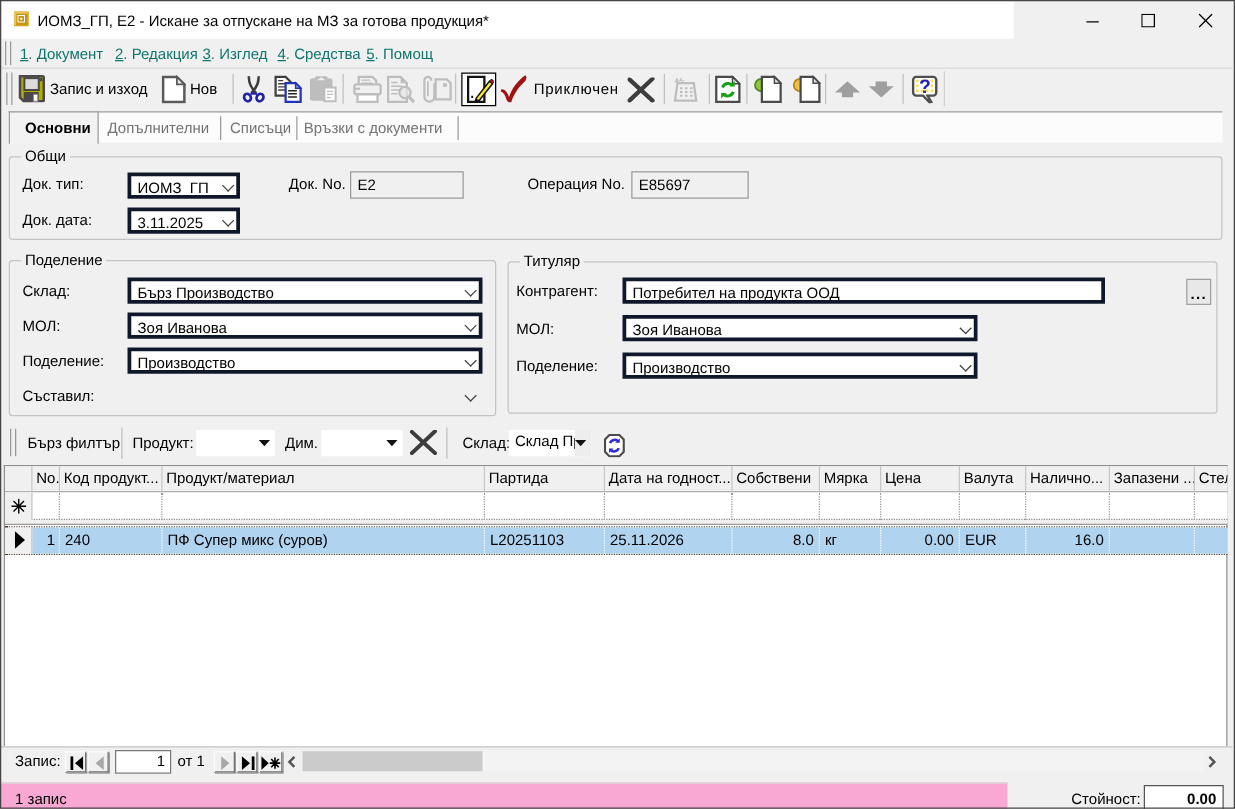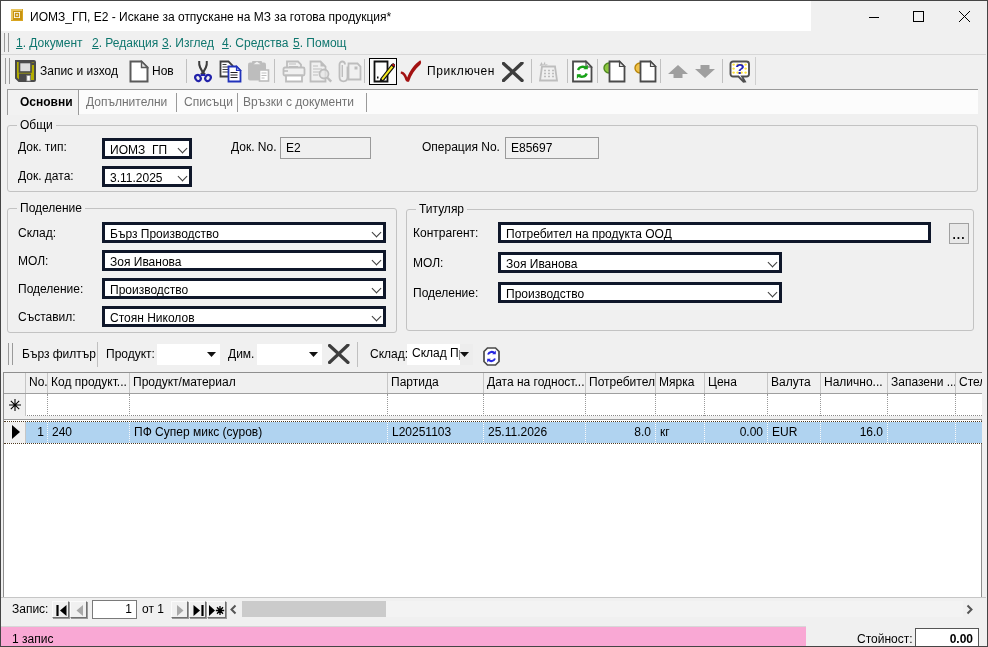--- a/index.html
+++ b/index.html
@@ -248,28 +248,27 @@
   <div class="flabel" style="left:18px;top:226px">Склад:</div>
   <div class="combo" style="left:102px;top:222px;width:284px">Бърз Производство</div>
   <div class="chev" style="left:373px;top:229px"></div>
   <div class="flabel" style="left:18px;top:254px">МОЛ:</div>
   <div class="combo" style="left:102px;top:250px;width:284px">Зоя Иванова</div>
   <div class="chev" style="left:373px;top:257px"></div>
   <div class="flabel" style="left:18px;top:282px">Поделение:</div>
   <div class="combo" style="left:102px;top:278px;width:284px">Производство</div>
   <div class="chev" style="left:373px;top:285px"></div>
   <div class="flabel" style="left:18px;top:310px">Съставил:</div>
-  <div class="combo" style="left:102px;top:306px;width:284px">Стоян Николов</div>
   <div class="chev" style="left:373px;top:313px"></div>
 
   <div class="group" style="left:406px;top:209px;width:568px;height:122px">
     <div class="glabel">Титуляр</div>
   </div>
   <div class="flabel" style="left:413px;top:226px">Контрагент:</div>
-  <div class="combo" style="left:498px;top:222px;width:433px">Потребител на продукта ООД</div>
+  <div class="combo" style="left:498px;top:222px;width:386px">Потребител на продукта ООД</div>
   <div class="abs" style="left:949px;top:223px;width:20px;height:21px;background:#e8e8e8;border:1px solid #a0a0a0;text-align:center;line-height:22px;font-weight:bold;letter-spacing:1px;">...</div>
   <div class="flabel" style="left:413px;top:256px">МОЛ:</div>
   <div class="combo" style="left:498px;top:252px;width:284px">Зоя Иванова</div>
   <div class="chev" style="left:769px;top:259px"></div>
   <div class="flabel" style="left:413px;top:286px">Поделение:</div>
   <div class="combo" style="left:498px;top:282px;width:284px">Производство</div>
   <div class="chev" style="left:769px;top:289px"></div>
 
   <div id="filterbar" class="abs" style="left:0;top:340px;width:986px;height:29px;">
     <div class="grip" style="left:8px;top:3px;height:22px"></div>
@@ -309,21 +308,21 @@
   </div>
 
   <div id="grid" class="abs" style="left:3px;top:372px;width:979px;height:225px;background:#fff;border:1px solid #8f8f8f;border-bottom:none;"></div>
   <div id="gridhdr" class="abs" style="left:4px;top:373px;width:978px;height:21px;background:#f0f0f0;border-bottom:1px solid #9f9f9f;">
     <div class="hc" style="left:0px;width:22px"></div>
     <div class="hc" style="left:22px;width:22px;text-align:right;padding-right:2px">No.</div>
     <div class="hc" style="left:44px;width:82px">Код продукт...</div>
     <div class="hc" style="left:126px;width:258px">Продукт/материал</div>
     <div class="hc" style="left:384px;width:96px">Партида</div>
     <div class="hc" style="left:480px;width:102px">Дата на годност...</div>
-    <div class="hc" style="left:582px;width:70px">Потребител</div>
+    <div class="hc" style="left:582px;width:70px">Собствени</div>
     <div class="hc" style="left:652px;width:49px">Мярка</div>
     <div class="hc" style="left:701px;width:63px">Цена</div>
     <div class="hc" style="left:764px;width:53px">Валута</div>
     <div class="hc" style="left:817px;width:67px">Налично...</div>
     <div class="hc" style="left:884px;width:68px">Запазени ...</div>
     <div class="hc" style="left:952px;width:26px;border-right:none">Стел</div>
   </div>
 
   <div class="abs" style="left:4px;top:394px;width:978px;height:22px;background:#fff;border-bottom:1px dotted #888;">
     <div class="abs" style="left:0;top:0;width:22px;height:22px;background:#f0f0f0;border-right:1px solid #c6c6c6;">

